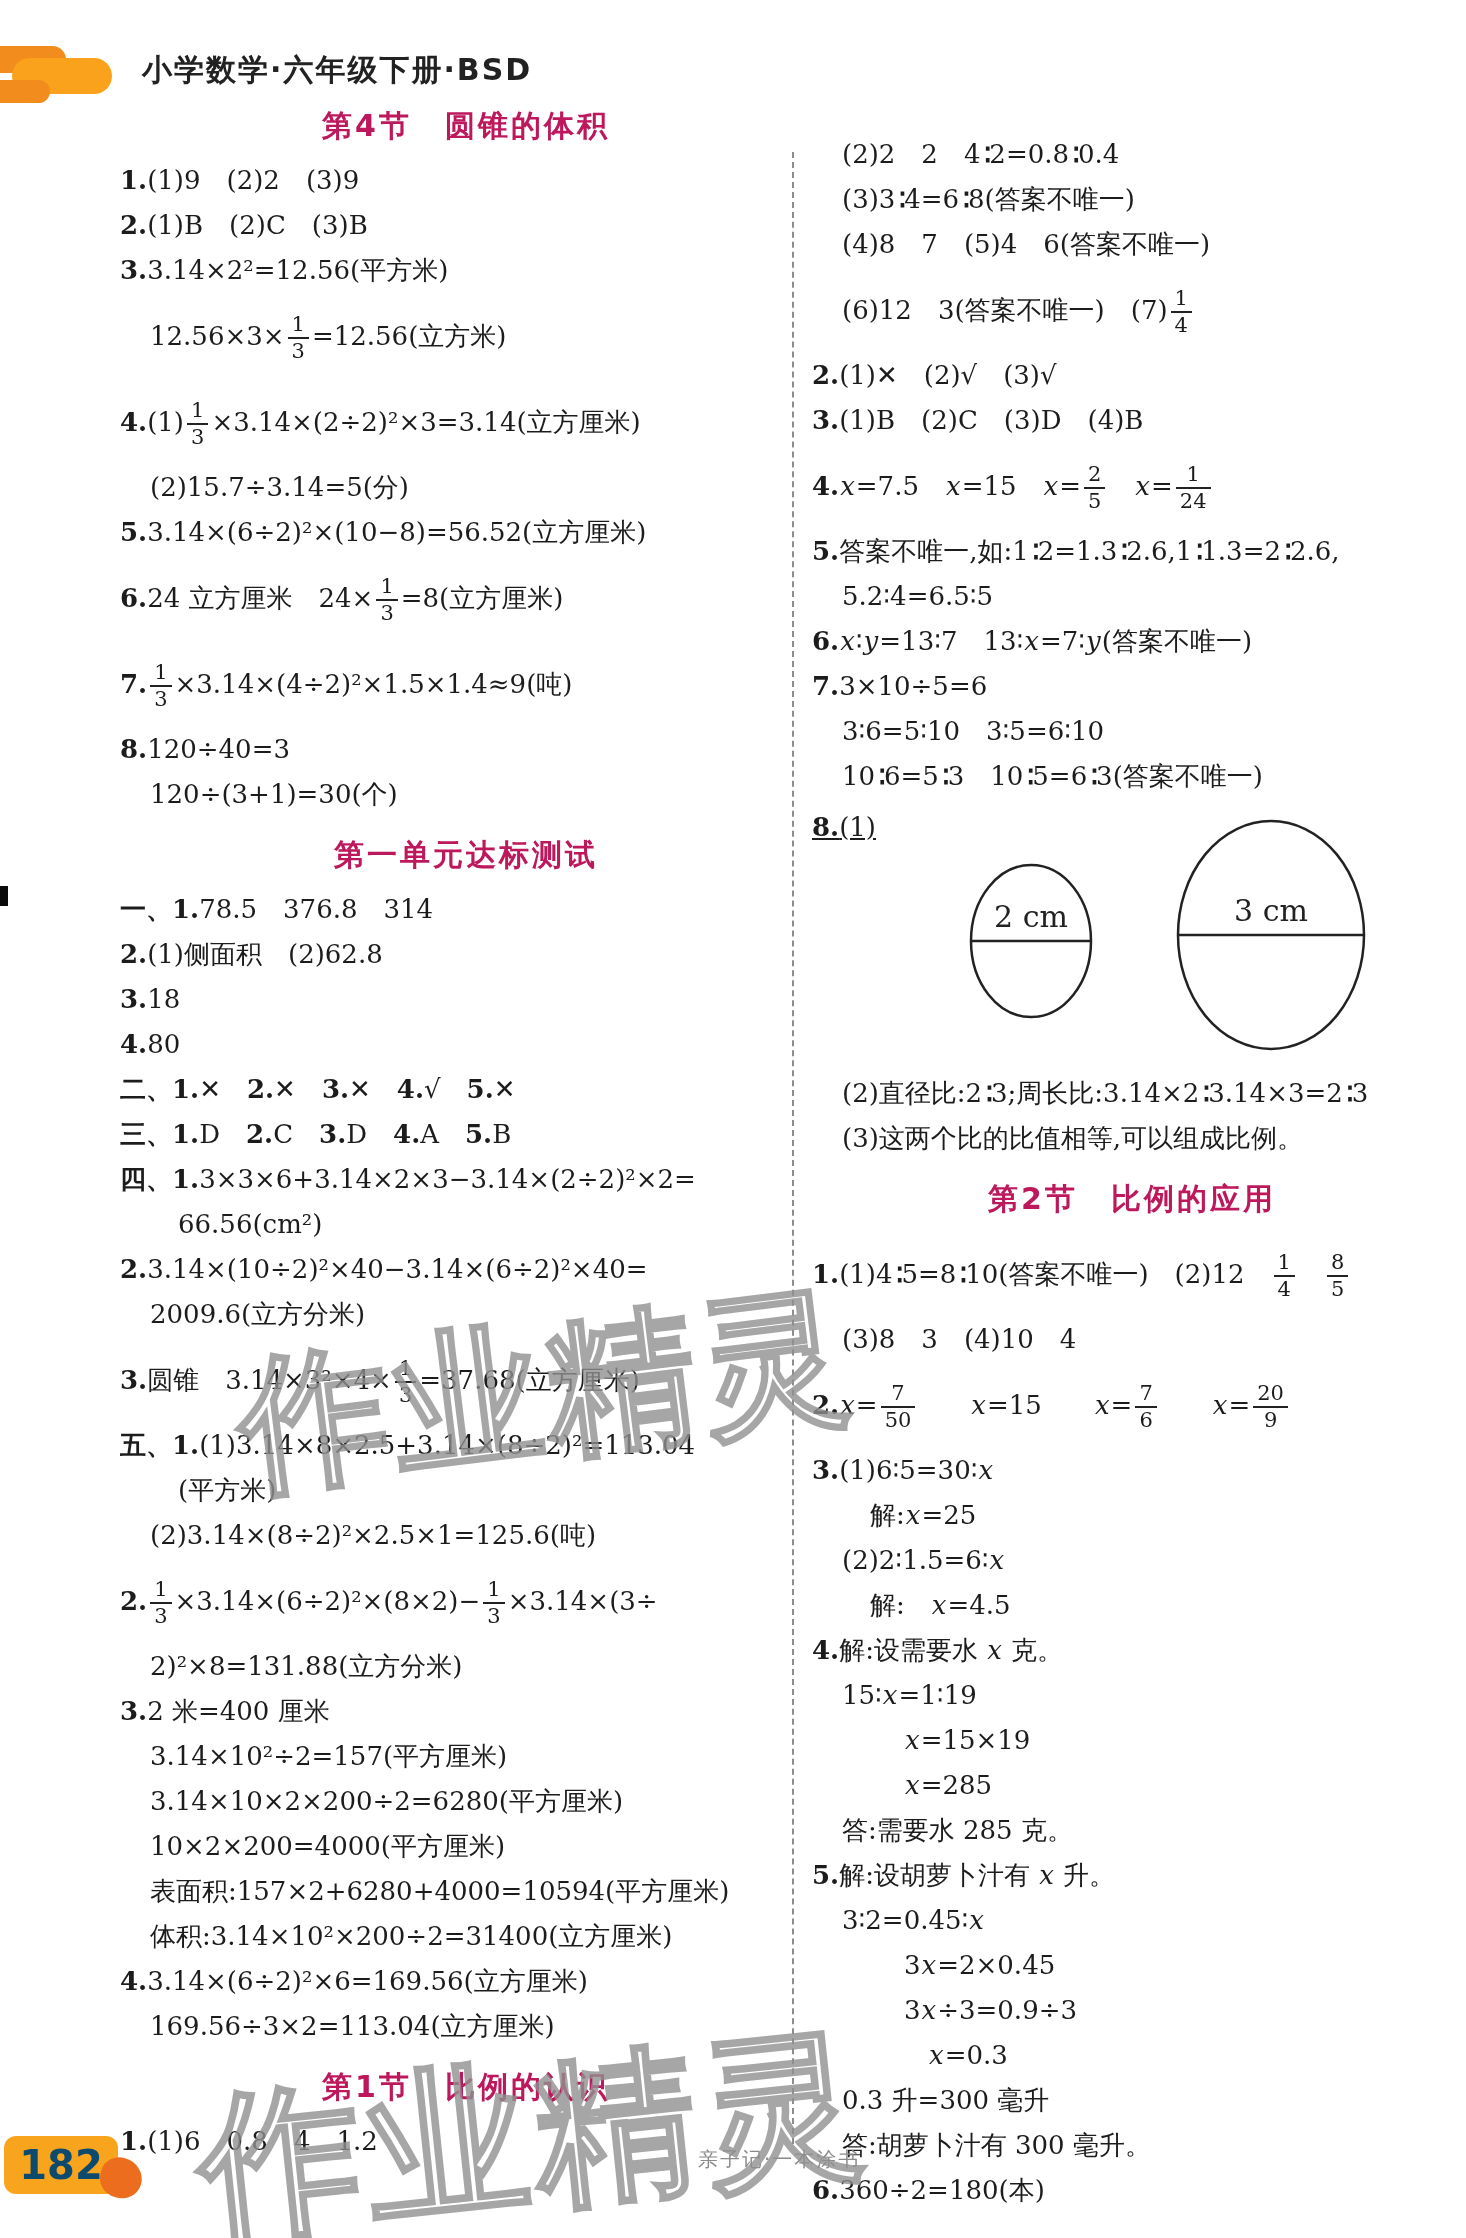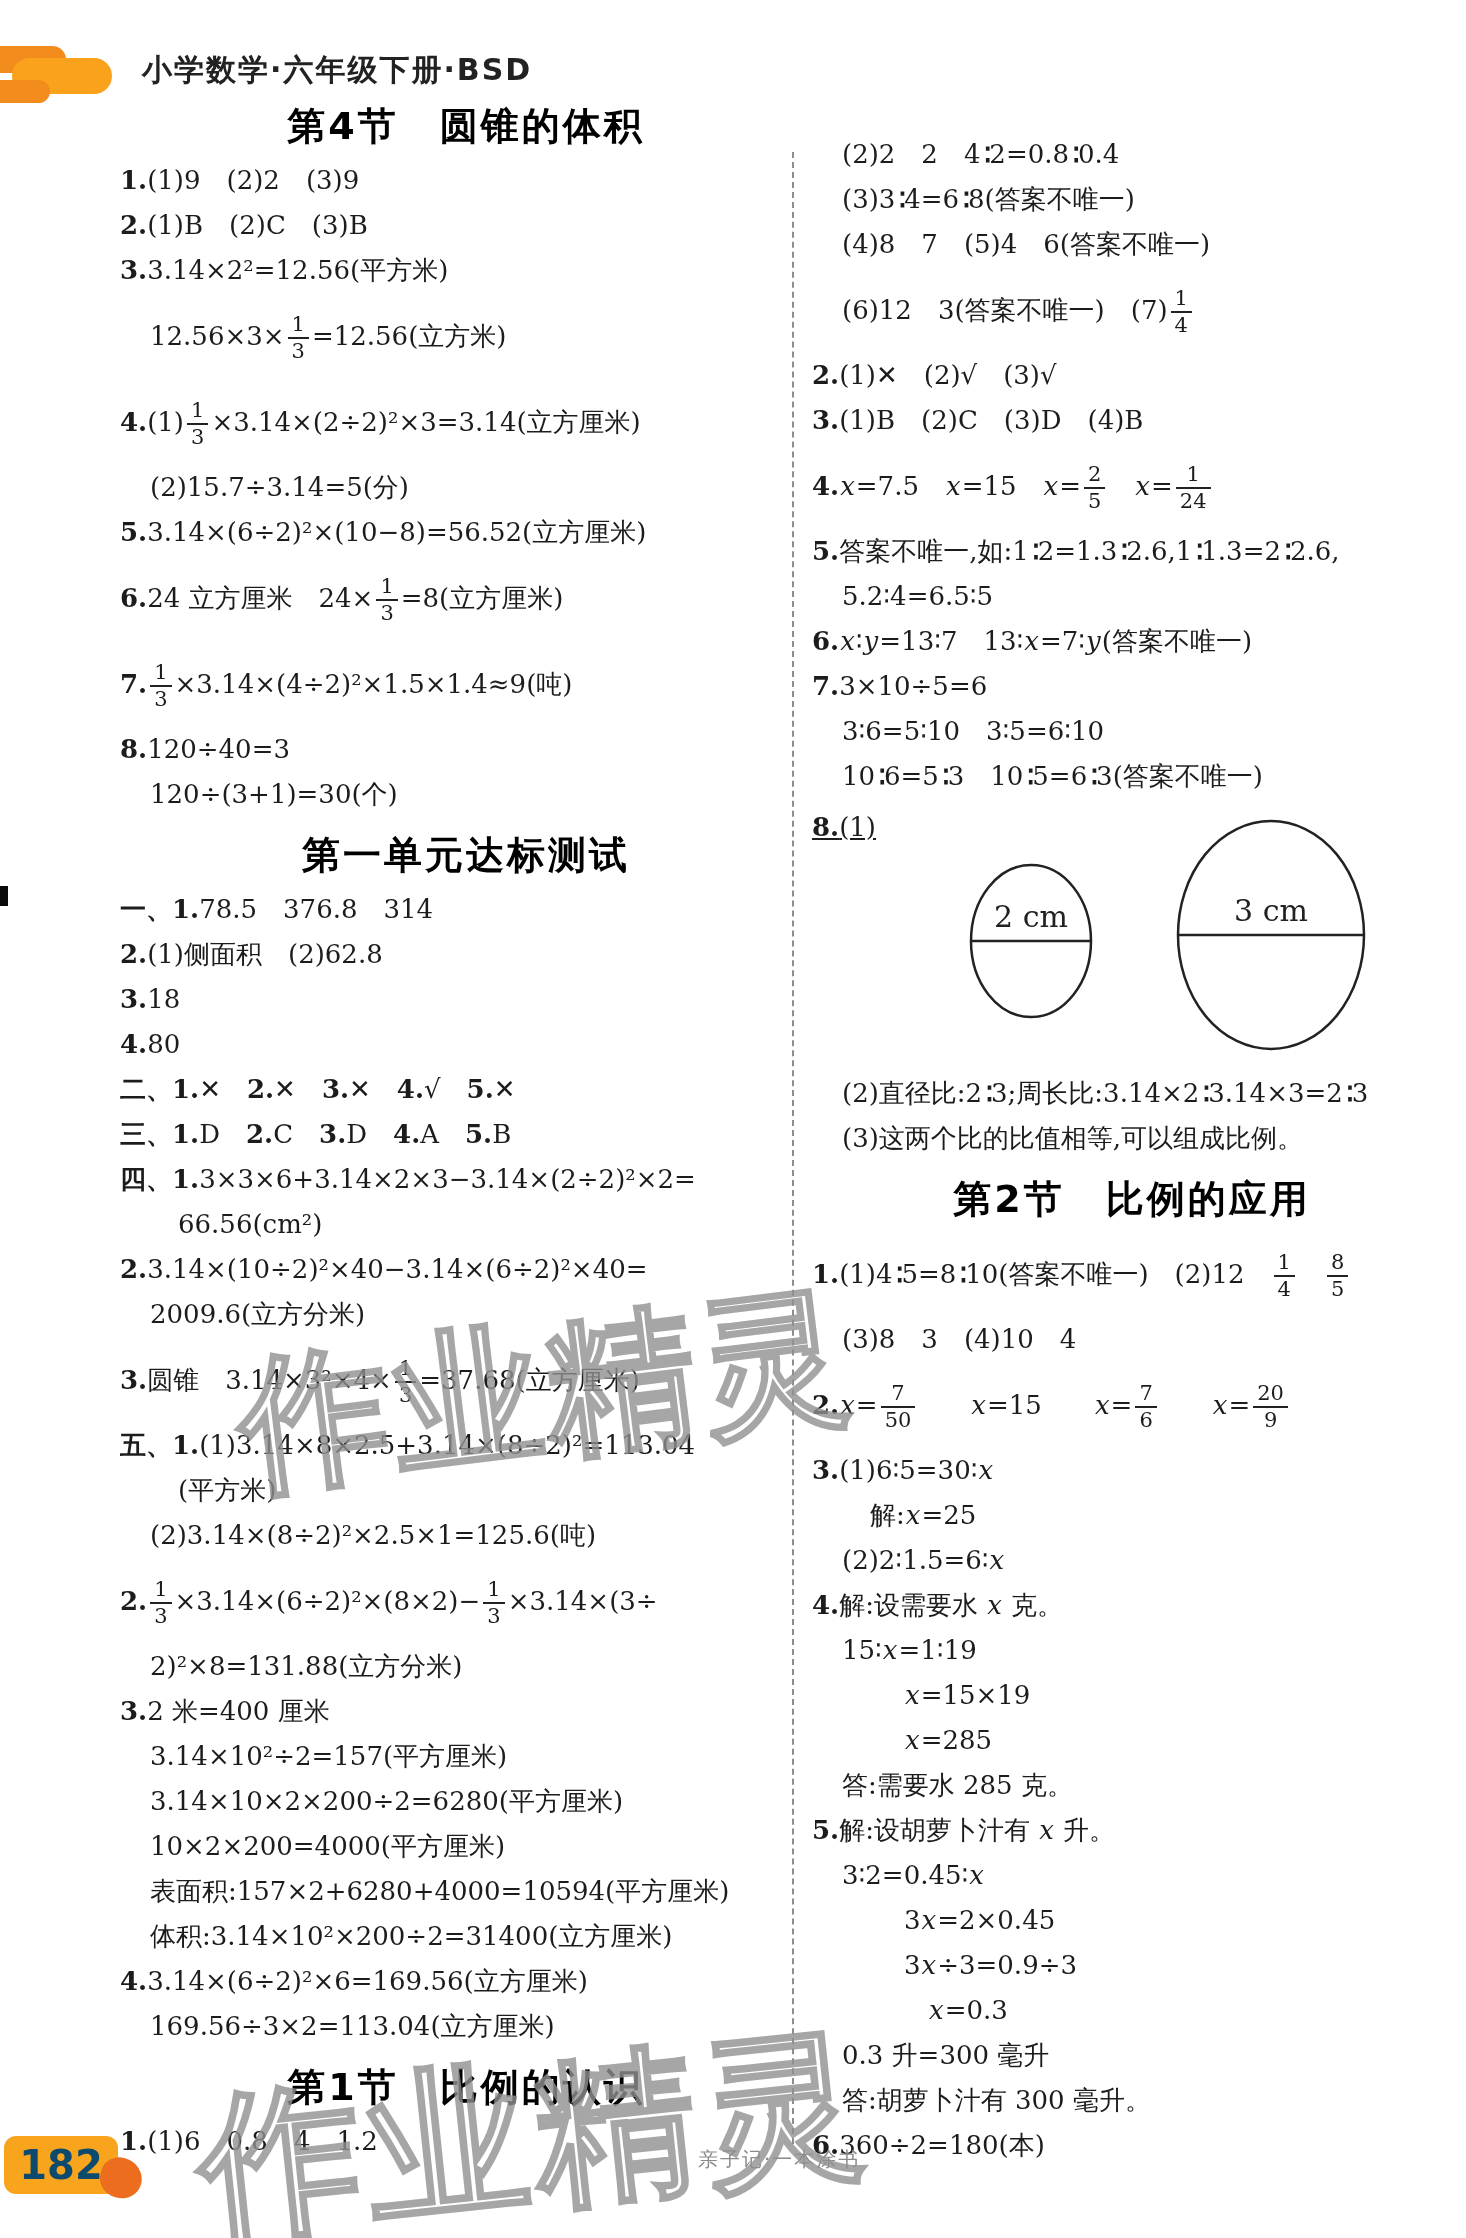--- a/index.html
+++ b/index.html
@@ -22,22 +22,22 @@
 
   .ln{line-height:45px;min-height:45px;white-space:nowrap;}
   .ln.tall{line-height:86px;min-height:86px;}
   .ind1{padding-left:30px;}
   .ind2{padding-left:58px;}
   .ind3{padding-left:92px;}
   .ind4{padding-left:116px;}
   .bold{font-weight:bold;}
   .it{font-style:italic;padding:0 1px;}
 
-  .h{font-weight:bold;text-align:center;font-size:38px;letter-spacing:3px;margin:16px 0 10px;
-     font-family:"DejaVu Sans","Liberation Sans",sans-serif;color:#000000;line-height:44px;}
+  .h{font-weight:bold;text-align:center;font-size:30px;letter-spacing:3px;margin:16px 0 10px;
+     font-family:"DejaVu Sans","Liberation Sans",sans-serif;color:#be185d;line-height:44px;}
   .h.bh{color:#1d7fd4;font-size:38px;letter-spacing:4px;margin:24px 0 12px;line-height:52px;}
 
   .frac{display:inline-block;vertical-align:middle;text-align:center;font-size:21px;line-height:1.1;margin:0 3px;}
   .frac .num{display:block;padding:0 4px 1px;}
   .frac .den{display:block;border-top:2px solid #222;padding:1px 4px 0;}
 
   
   .diagram{display:flex;align-items:flex-start;margin:6px 0 4px;}
   .dprefix{line-height:45px;white-space:nowrap;}
   svg text{font-family:"DejaVu Serif","Liberation Serif",serif;fill:#222;}
@@ -139,20 +139,21 @@
   </div>
       <div class="ln ind1"><span>(2)直径比:2∶3;周长比:3.14×2∶3.14×3=2∶3</span></div>
       <div class="ln ind1"><span>(3)这两个比的比值相等,可以组成比例。</span></div>
       <div class="h">第2节　比例的应用</div>
       <div class="ln tall"><span class="bold">1.</span><span>(1)4∶5=8∶10(答案不唯一)　(2)12　</span><span class="frac"><span class="num">1</span><span class="den">4</span></span><span>　</span><span class="frac"><span class="num">8</span><span class="den">5</span></span></div>
       <div class="ln ind1"><span>(3)8　3　(4)10　4</span></div>
       <div class="ln tall"><span class="bold">2.</span><span class="it">x</span><span>=</span><span class="frac"><span class="num">7</span><span class="den">50</span></span><span>　　</span><span class="it">x</span><span>=15　　</span><span class="it">x</span><span>=</span><span class="frac"><span class="num">7</span><span class="den">6</span></span><span>　　</span><span class="it">x</span><span>=</span><span class="frac"><span class="num">20</span><span class="den">9</span></span></div>
       <div class="ln"><span class="bold">3.</span><span>(1)6∶5=30∶</span><span class="it">x</span></div>
       <div class="ln ind2"><span>解:</span><span class="it">x</span><span>=25</span></div>
       <div class="ln ind1"><span>(2)2∶1.5=6∶</span><span class="it">x</span></div>
+      <div class="ln ind2"><span>解:　</span><span class="it">x</span><span>=4.5</span></div>
       <div class="ln"><span class="bold">4.</span><span>解:设需要水 </span><span class="it">x</span><span> 克。</span></div>
       <div class="ln ind1"><span>15∶</span><span class="it">x</span><span>=1∶19</span></div>
       <div class="ln ind3"><span class="it">x</span><span>=15×19</span></div>
       <div class="ln ind3"><span class="it">x</span><span>=285</span></div>
       <div class="ln ind1"><span>答:需要水 285 克。</span></div>
       <div class="ln"><span class="bold">5.</span><span>解:设胡萝卜汁有 </span><span class="it">x</span><span> 升。</span></div>
       <div class="ln ind1"><span>3∶2=0.45∶</span><span class="it">x</span></div>
       <div class="ln ind3"><span>3</span><span class="it">x</span><span>=2×0.45</span></div>
       <div class="ln ind3"><span>3</span><span class="it">x</span><span>÷3=0.9÷3</span></div>
       <div class="ln ind4"><span class="it">x</span><span>=0.3</span></div>

